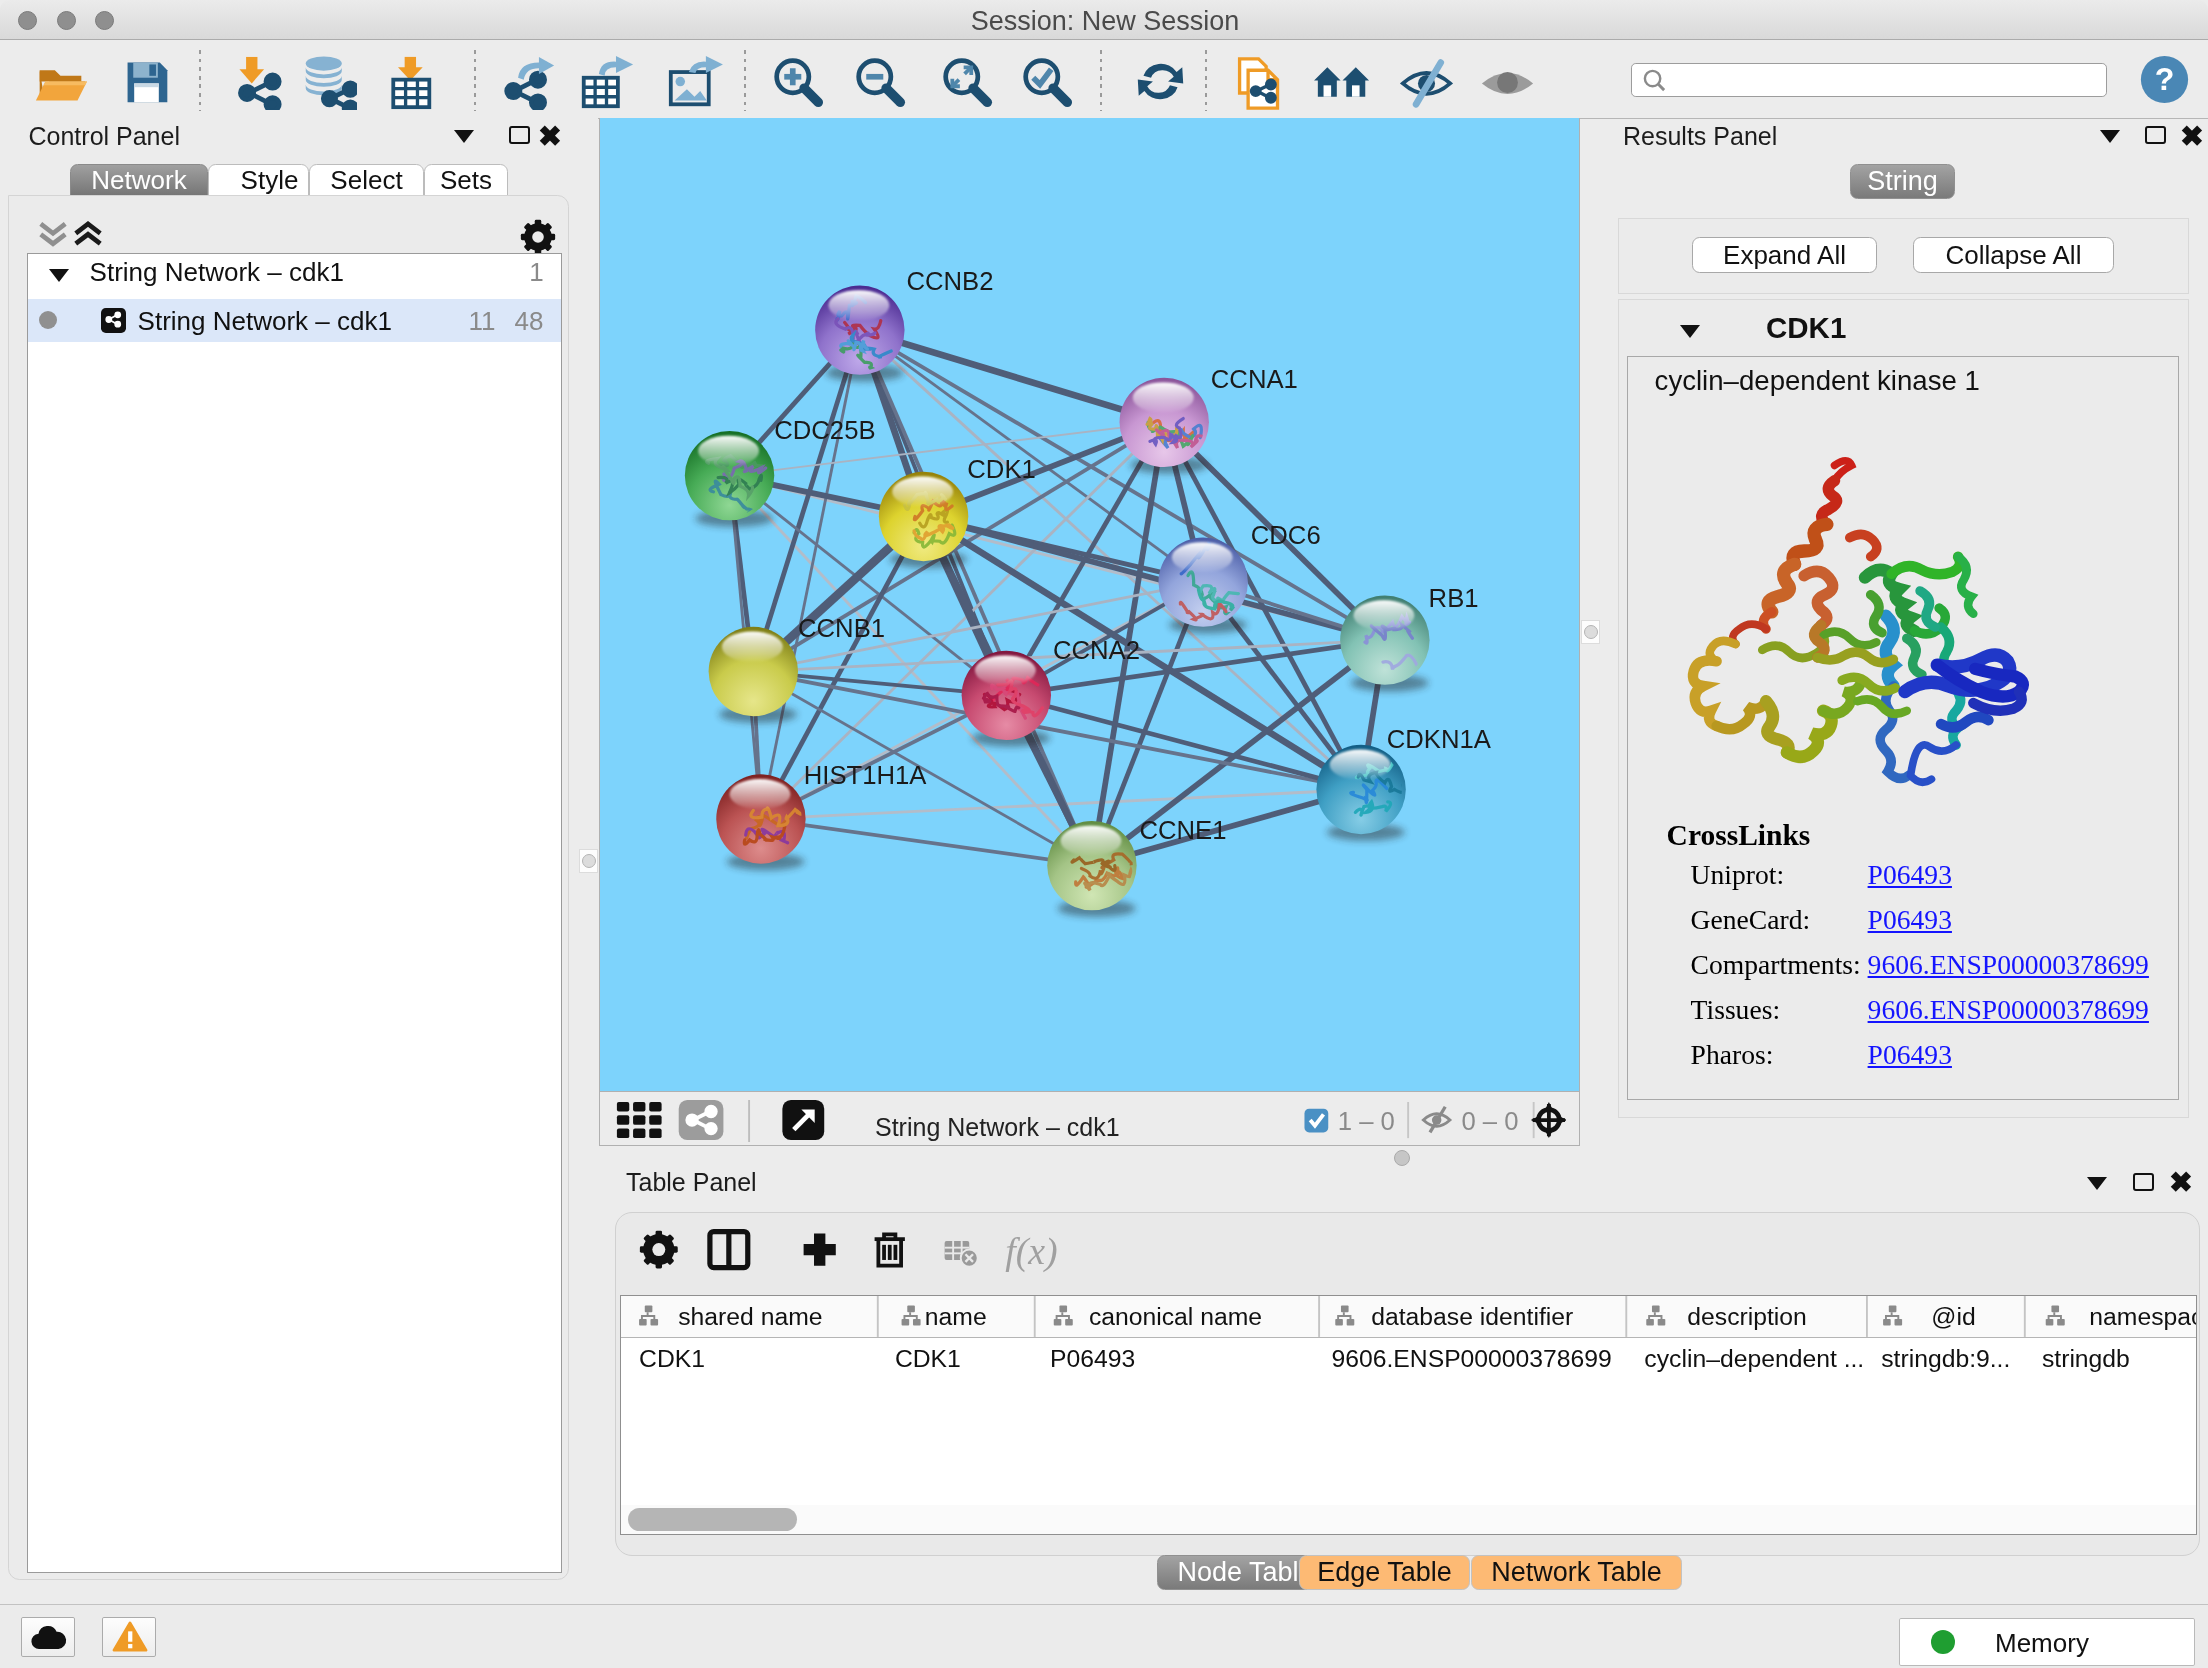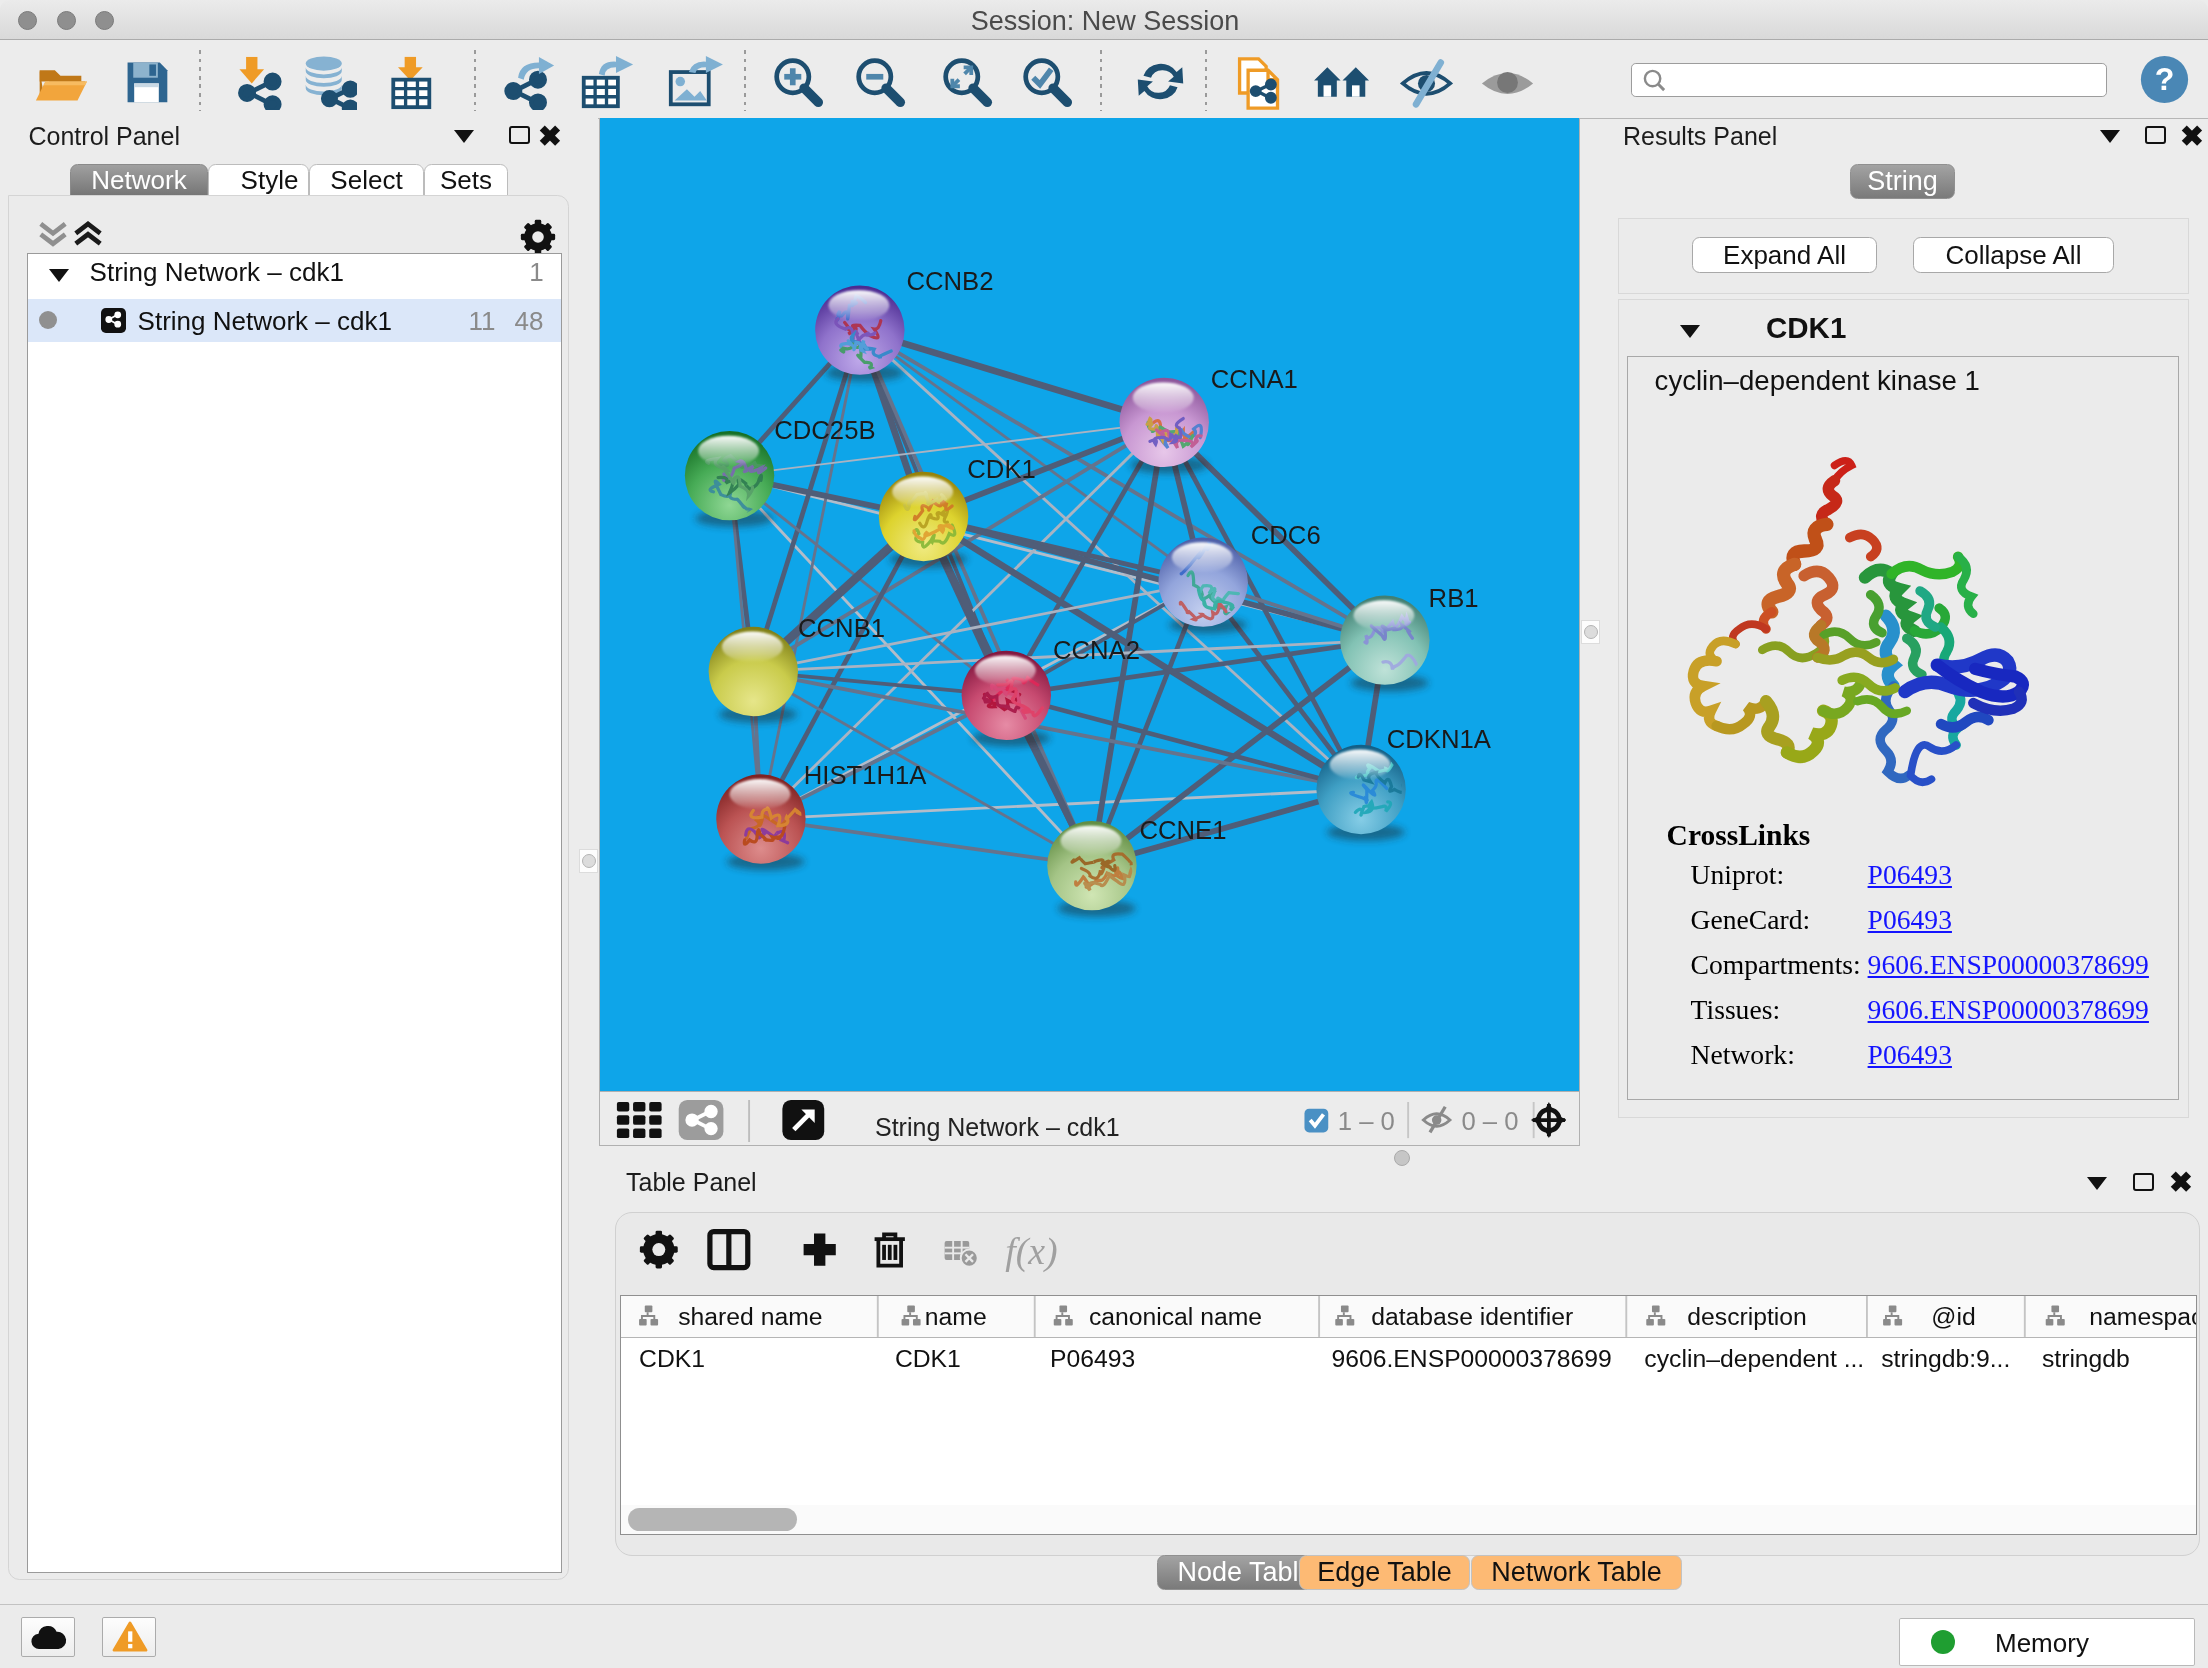--- a/index.html
+++ b/index.html
@@ -287,21 +287,21 @@
             <circle cx="13.5" cy="14" r="2.6"></circle>
         </g>
       </svg>
       <div style="position:absolute;left:110px;top:6.7px;font-size:26px;color:#111;">String Network – cdk1</div>
       <div style="position:absolute;left:441px;top:6.7px;font-size:26px;color:#8a8a8a;">11</div>
       <div style="position:absolute;left:487px;top:6.7px;font-size:26px;color:#8a8a8a;">48</div>
     </div>
   </div>
 </div>
 
-<div class="abs" style="left:599px;top:118px;width:981px;height:973px;background:#0ea5e9;border-left:1px solid #b0b0b0;border-right:1px solid #b0b0b0;box-sizing:border-box;">
+<div class="abs" style="left:599px;top:118px;width:981px;height:973px;background:#7dd3fc;border-left:1px solid #b0b0b0;border-right:1px solid #b0b0b0;box-sizing:border-box;">
   <svg width="981" height="973" viewBox="0 0 1031 1023" style="position:absolute;left:0;top:0;">
 <defs>
 <radialGradient id="gCCNB2" cx="50%" cy="83%" r="92%">
 <stop offset="0%" stop-color="#bfa9ea"></stop>
           <stop offset="50%" stop-color="#8f72cb"></stop>
           <stop offset="88%" stop-color="#4b2b91"></stop>
         </radialGradient>
 <clipPath id="cCCNB2">
           <circle cx="273" cy="223" r="43"></circle>
         </clipPath>
@@ -669,21 +669,21 @@
 <path d="M280 224 Q300 240 326 252 Q352 262 366 252 Q376 242 362 236 Q342 234 320 228" stroke="#1828c0" stroke-width="13"></path>
 <path d="M366 252 Q374 264 360 270 Q340 276 318 264" stroke="#2030b8" stroke-width="11"></path>
 </g>
       </svg>
     <div class="serif" style="position:absolute;left:39px;top:462px;font-size:29.5px;font-weight:bold;color:#000;">CrossLinks</div>
     <div class="serif" style="position:absolute;left:63px;top:495px;font-size:27.6px;color:#000;line-height:45px;">
       <div>Uniprot:</div>
         <div>GeneCard:</div>
         <div>Compartments:</div>
         <div>Tissues:</div>
-        <div>Network:</div>
+        <div>Pharos:</div>
     </div>
     <div class="serif" style="position:absolute;left:240px;top:495px;font-size:27.6px;line-height:45px;">
       <div><a class="xl">P06493</a></div>
       <div><a class="xl">P06493</a></div>
       <div><a class="xl">9606.ENSP00000378699</a></div>
       <div><a class="xl">9606.ENSP00000378699</a></div>
       <div><a class="xl">P06493</a></div>
     </div>
   </div>
 </div>

